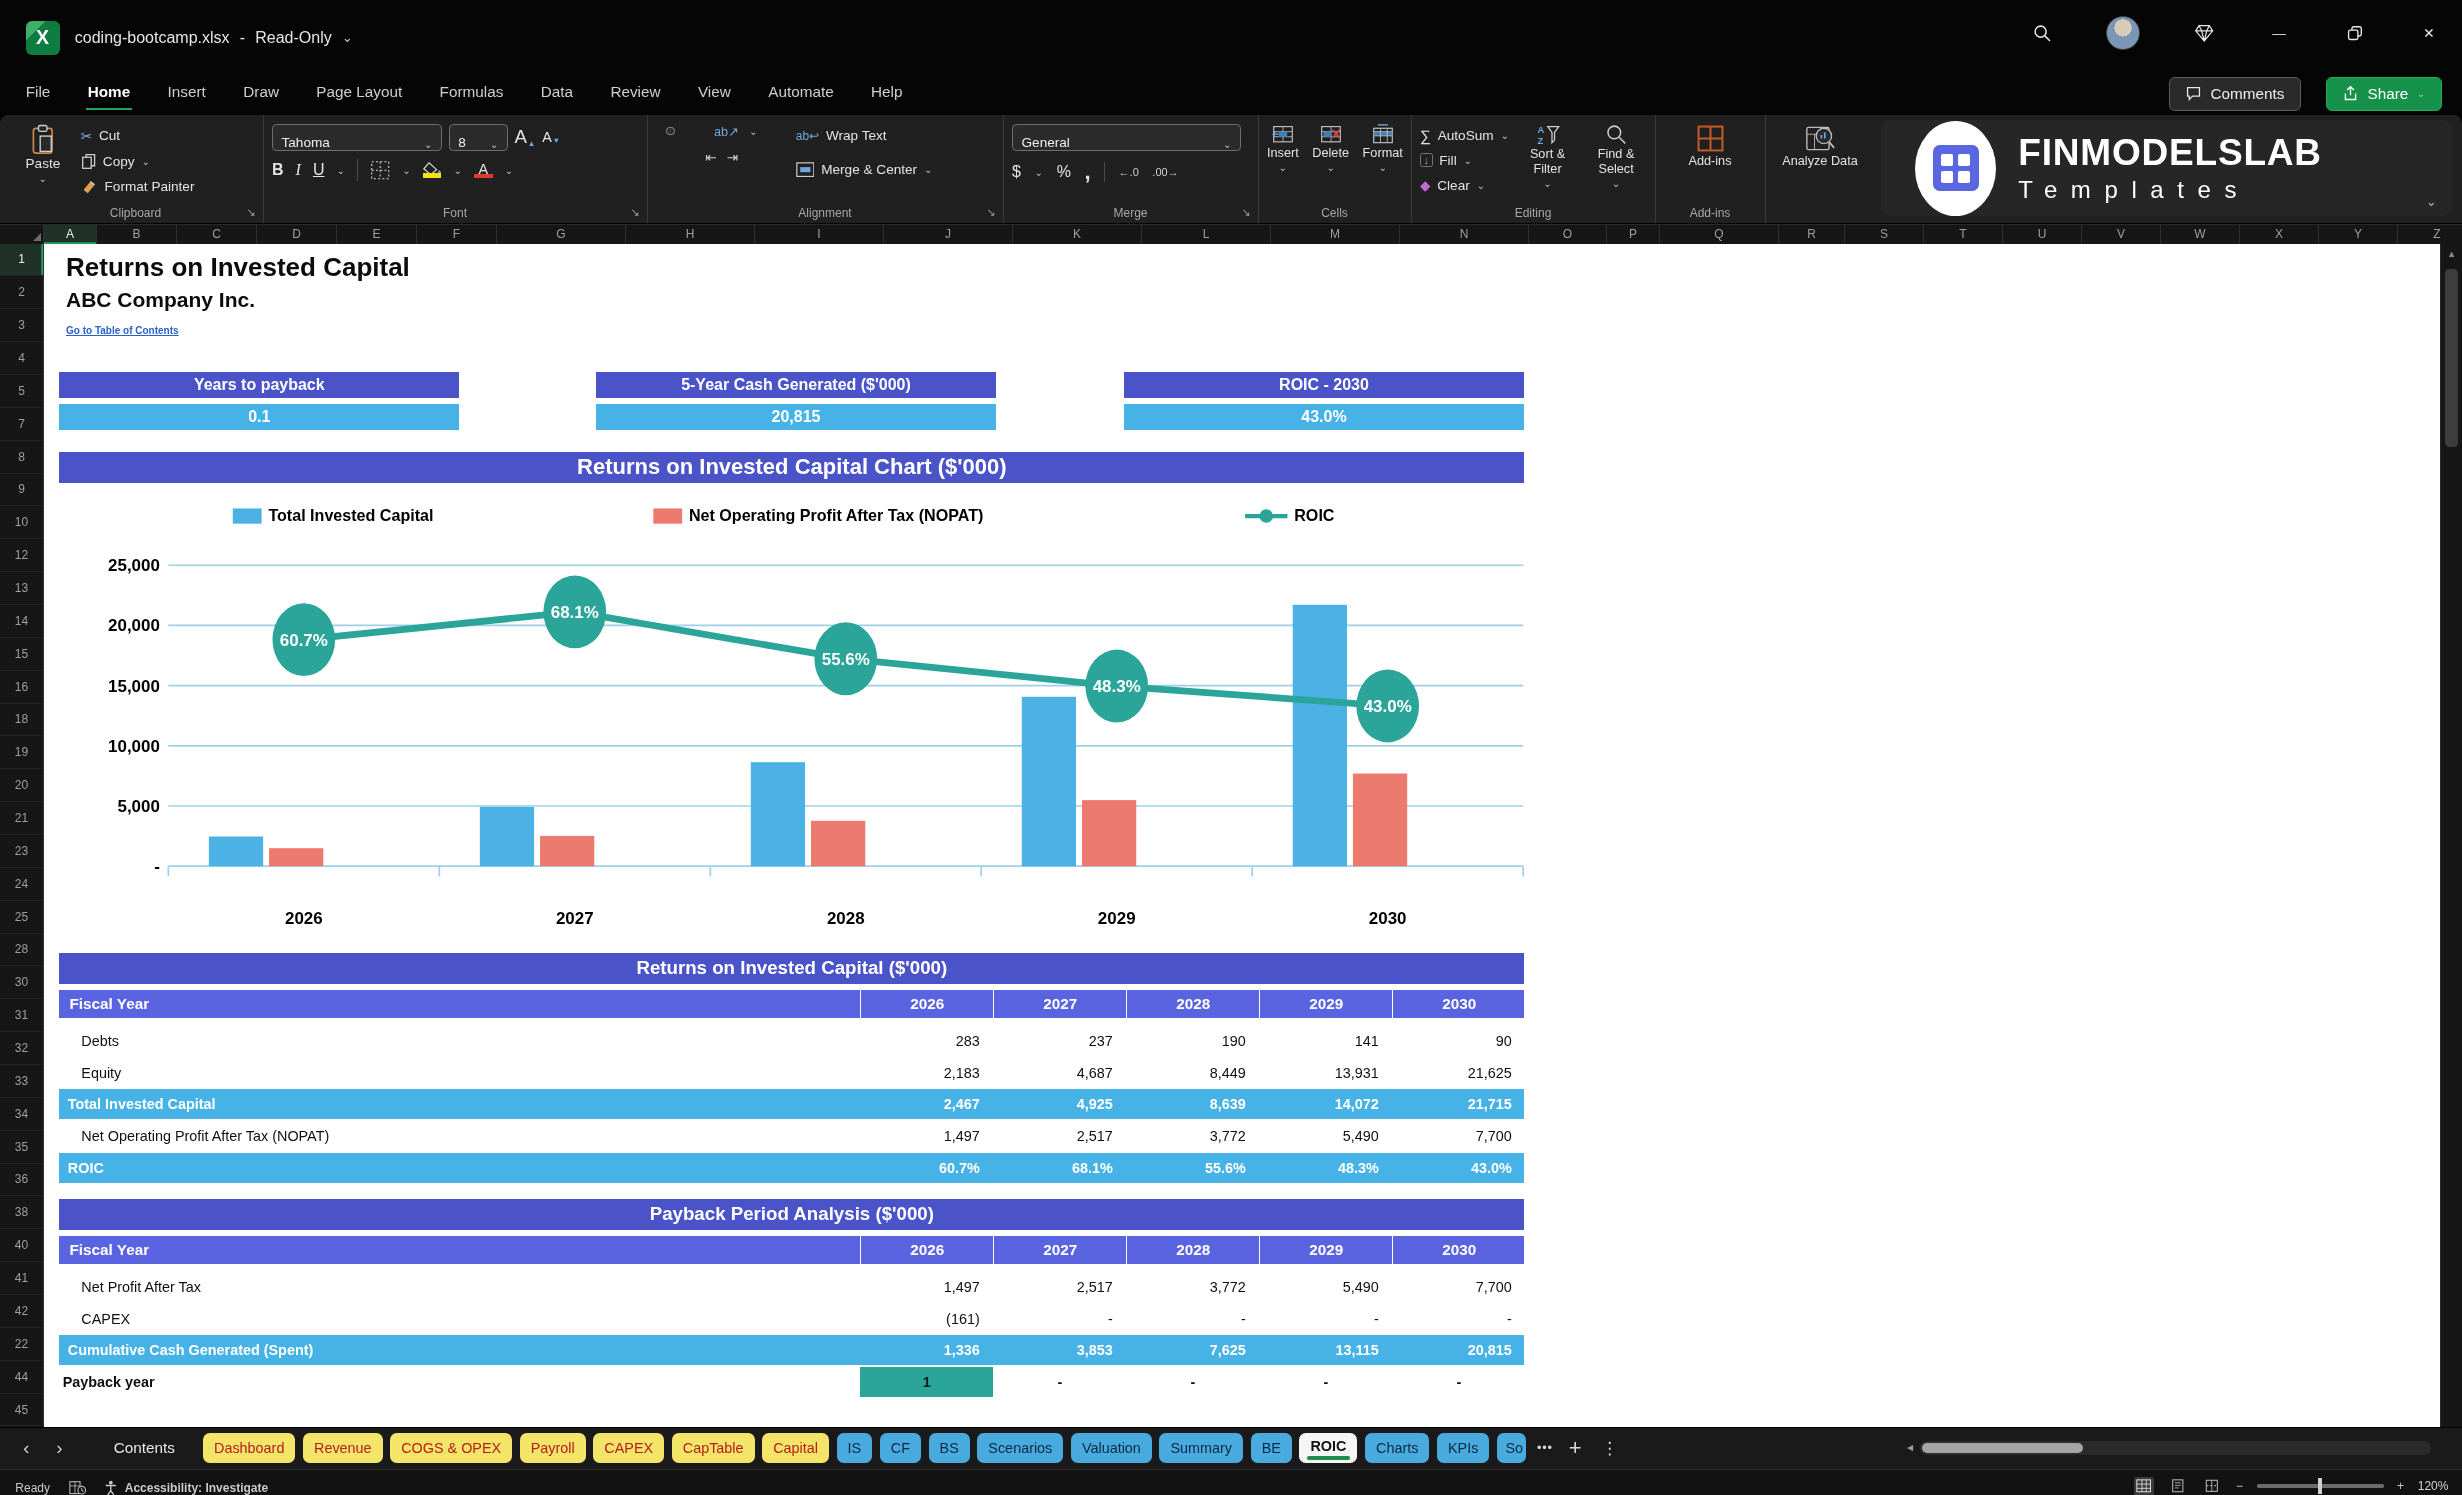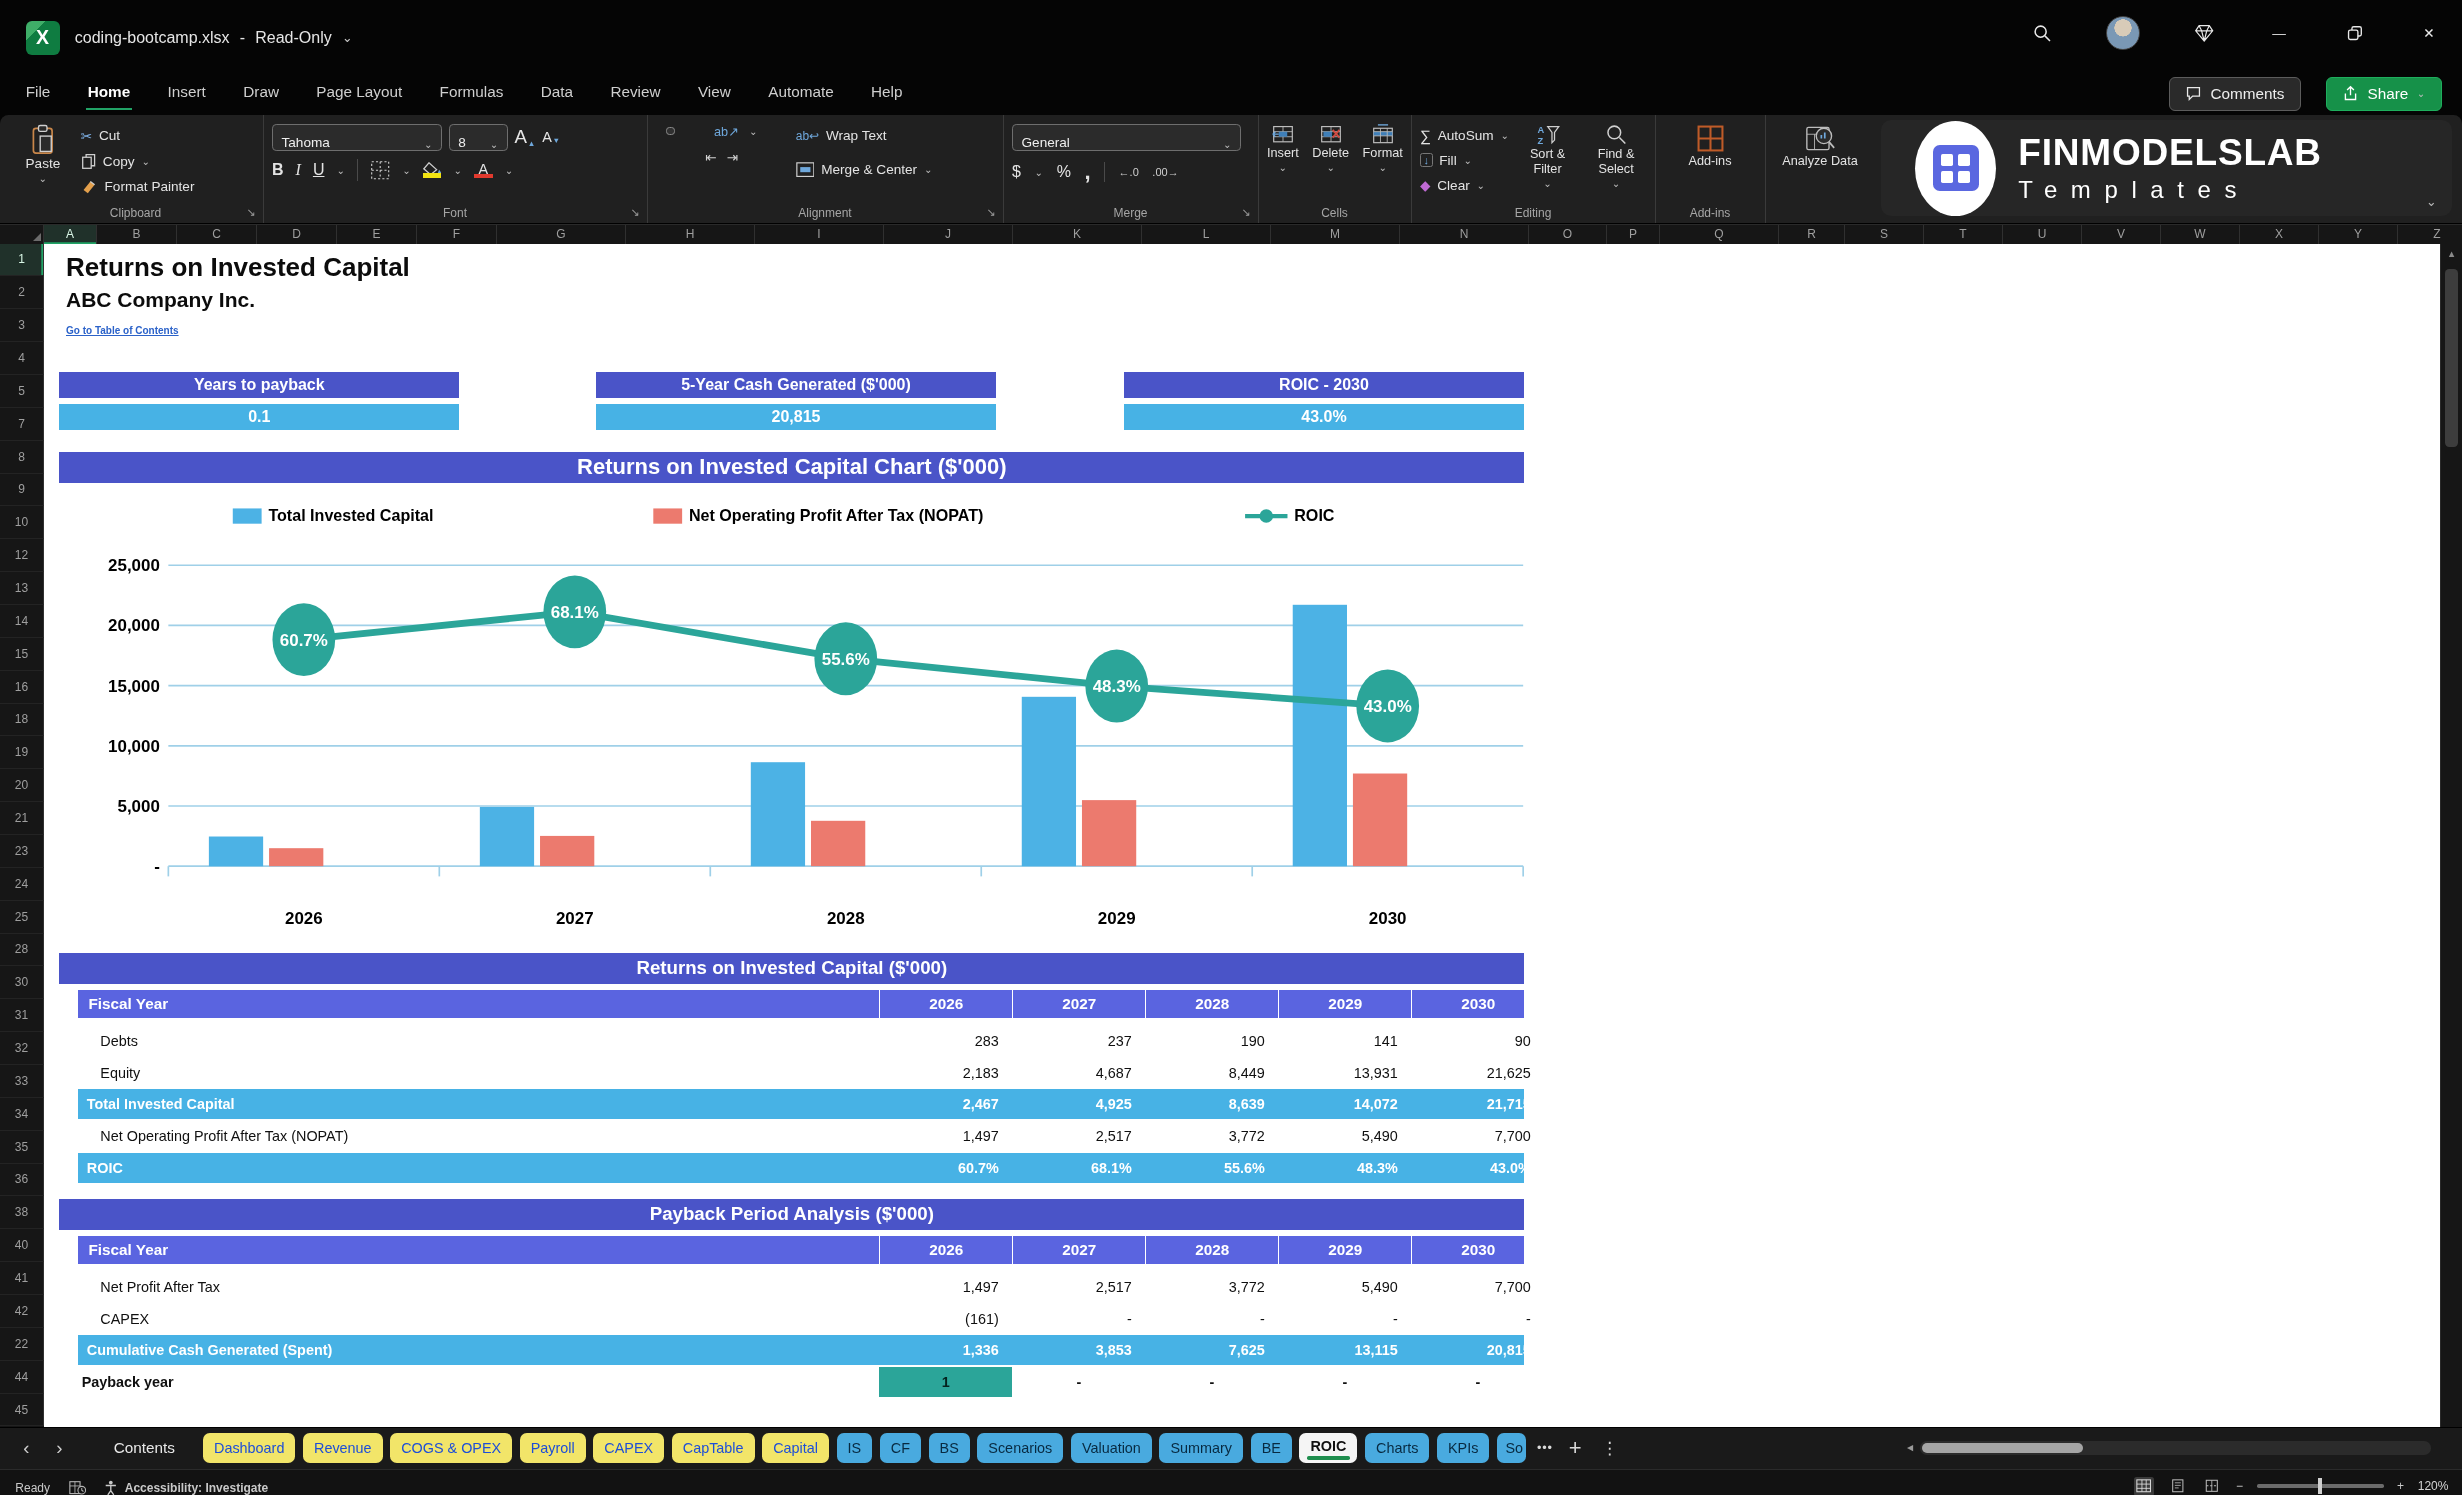--- a/index.html
+++ b/index.html
@@ -88,21 +88,21 @@
   .khead { height:26px; background:#4a54c8; color:#fff; font-weight:bold; font-size:16px; display:flex; align-items:center; justify-content:center; }
   .kval { margin-top:6px; height:26px; background:#47b2e5; color:#fff; font-weight:bold; font-size:16px; display:flex; align-items:center; justify-content:center; }
 
   .banner { position:absolute; left:15.3px; width:1465px; height:31px; background:#4a54c8; color:#fff; font-weight:bold; font-size:22px; display:flex; align-items:center; justify-content:center; }
   #chart-banner { top:208px; }
   #chart-svg { position:absolute; left:15.3px; top:239px; }
 
   .fin-table { position:absolute; left:15.3px; width:1465px; }
   #table1 { top:709px; } #table2 { top:955px; }
   .tbanner { height:31px; background:#4a54c8; color:#fff; font-weight:bold; font-size:18.7px; display:flex; align-items:center; justify-content:center; }
-  .tgrid { display:grid; grid-template-columns:801px repeat(5,133px);margin-left:19px; }
+  .tgrid { display:grid; grid-template-columns:801px repeat(5,133px); }
   .thead { margin-top:6px; height:28px; background:#5a64e0; }
   .thead div { display:flex; align-items:center; color:#fff; font-weight:bold; font-size:15.3px; }
   .thead .hl { padding-left:10.2px; }
   .thead .hy { justify-content:center; border-left:1.7px solid #fff; }
   .tbody { margin-top:8.5px; }
   .trow { height:30px; align-items:center; font-size:14.4px; color:#101010; }
   .trow div { display:flex; align-items:center; height:100%; }
   .trow .lab { padding-left:22px; }
   .trow .v { justify-content:flex-end; padding-right:13.6px; }
   .trow.highlight { background:#47b2e5; color:#fff; font-weight:bold; }
@@ -110,21 +110,21 @@
   .tbody .trow + .trow { margin-top:1.7px; }
   .trow.payback .lab { padding-left:3.4px; font-weight:bold; }
   .trow.payback .v { justify-content:center; padding-right:0; font-weight:bold; }
   .trow.payback .pcell { background:#2ba599; color:#04231e; }
 
   
   .tabsbar { height:42px; background:#1a1a1a; display:flex; align-items:center; padding:0 13.6px; gap:7.6px; border-top:1.7px solid #000; position:relative; }
   .nav { color:#cfcfcf; font-size:18.7px; width:25.5px; text-align:center; }
   .stab { height:30px; border-radius:6.8px; display:flex; align-items:center; padding:0 11px; font-size:14.4px; flex:0 0 auto; }
   .stab.plain { color:#e8e8e8; font-size:15.3px; padding:0 20.4px 0 34px; }
-  .stab.yellow { background:#f2e569; color:#1d4ed8; }
+  .stab.yellow { background:#f2e569; color:#b91c1c; }
   .stab.blue { background:#49aadf; color:#082a41; }
   .stab.active { background:#f5f5f5; color:#111; font-weight:bold; position:relative; padding-bottom:3.4px; }
   .stab.active::after { content:""; position:absolute; left:7.6px; right:7.6px; bottom:3.4px; height:3.4px; background:#1e8e4e; border-radius:1.7px; }
   .stab.cut { width:29px; overflow:hidden; padding:0 0 0 8.5px; }
   .ovf { color:#dadada; font-size:12.7px; letter-spacing:0.8px; margin-left:3.4px; }
   .plusbtn { color:#dadada; font-size:22px; margin-left:8.5px; }
   .kebab { color:#dadada; font-size:17px; margin-left:12px; }
   .hscroll { position:absolute; right:31px; width:526px; height:20.4px; display:flex; align-items:center; gap:5.1px; }
   .hs-arrow { color:#9a9a9a; font-size:10.2px; }
   .hs-track { flex:1; height:13.6px; background:#2b2b2b; border-radius:6.8px; position:relative; }

